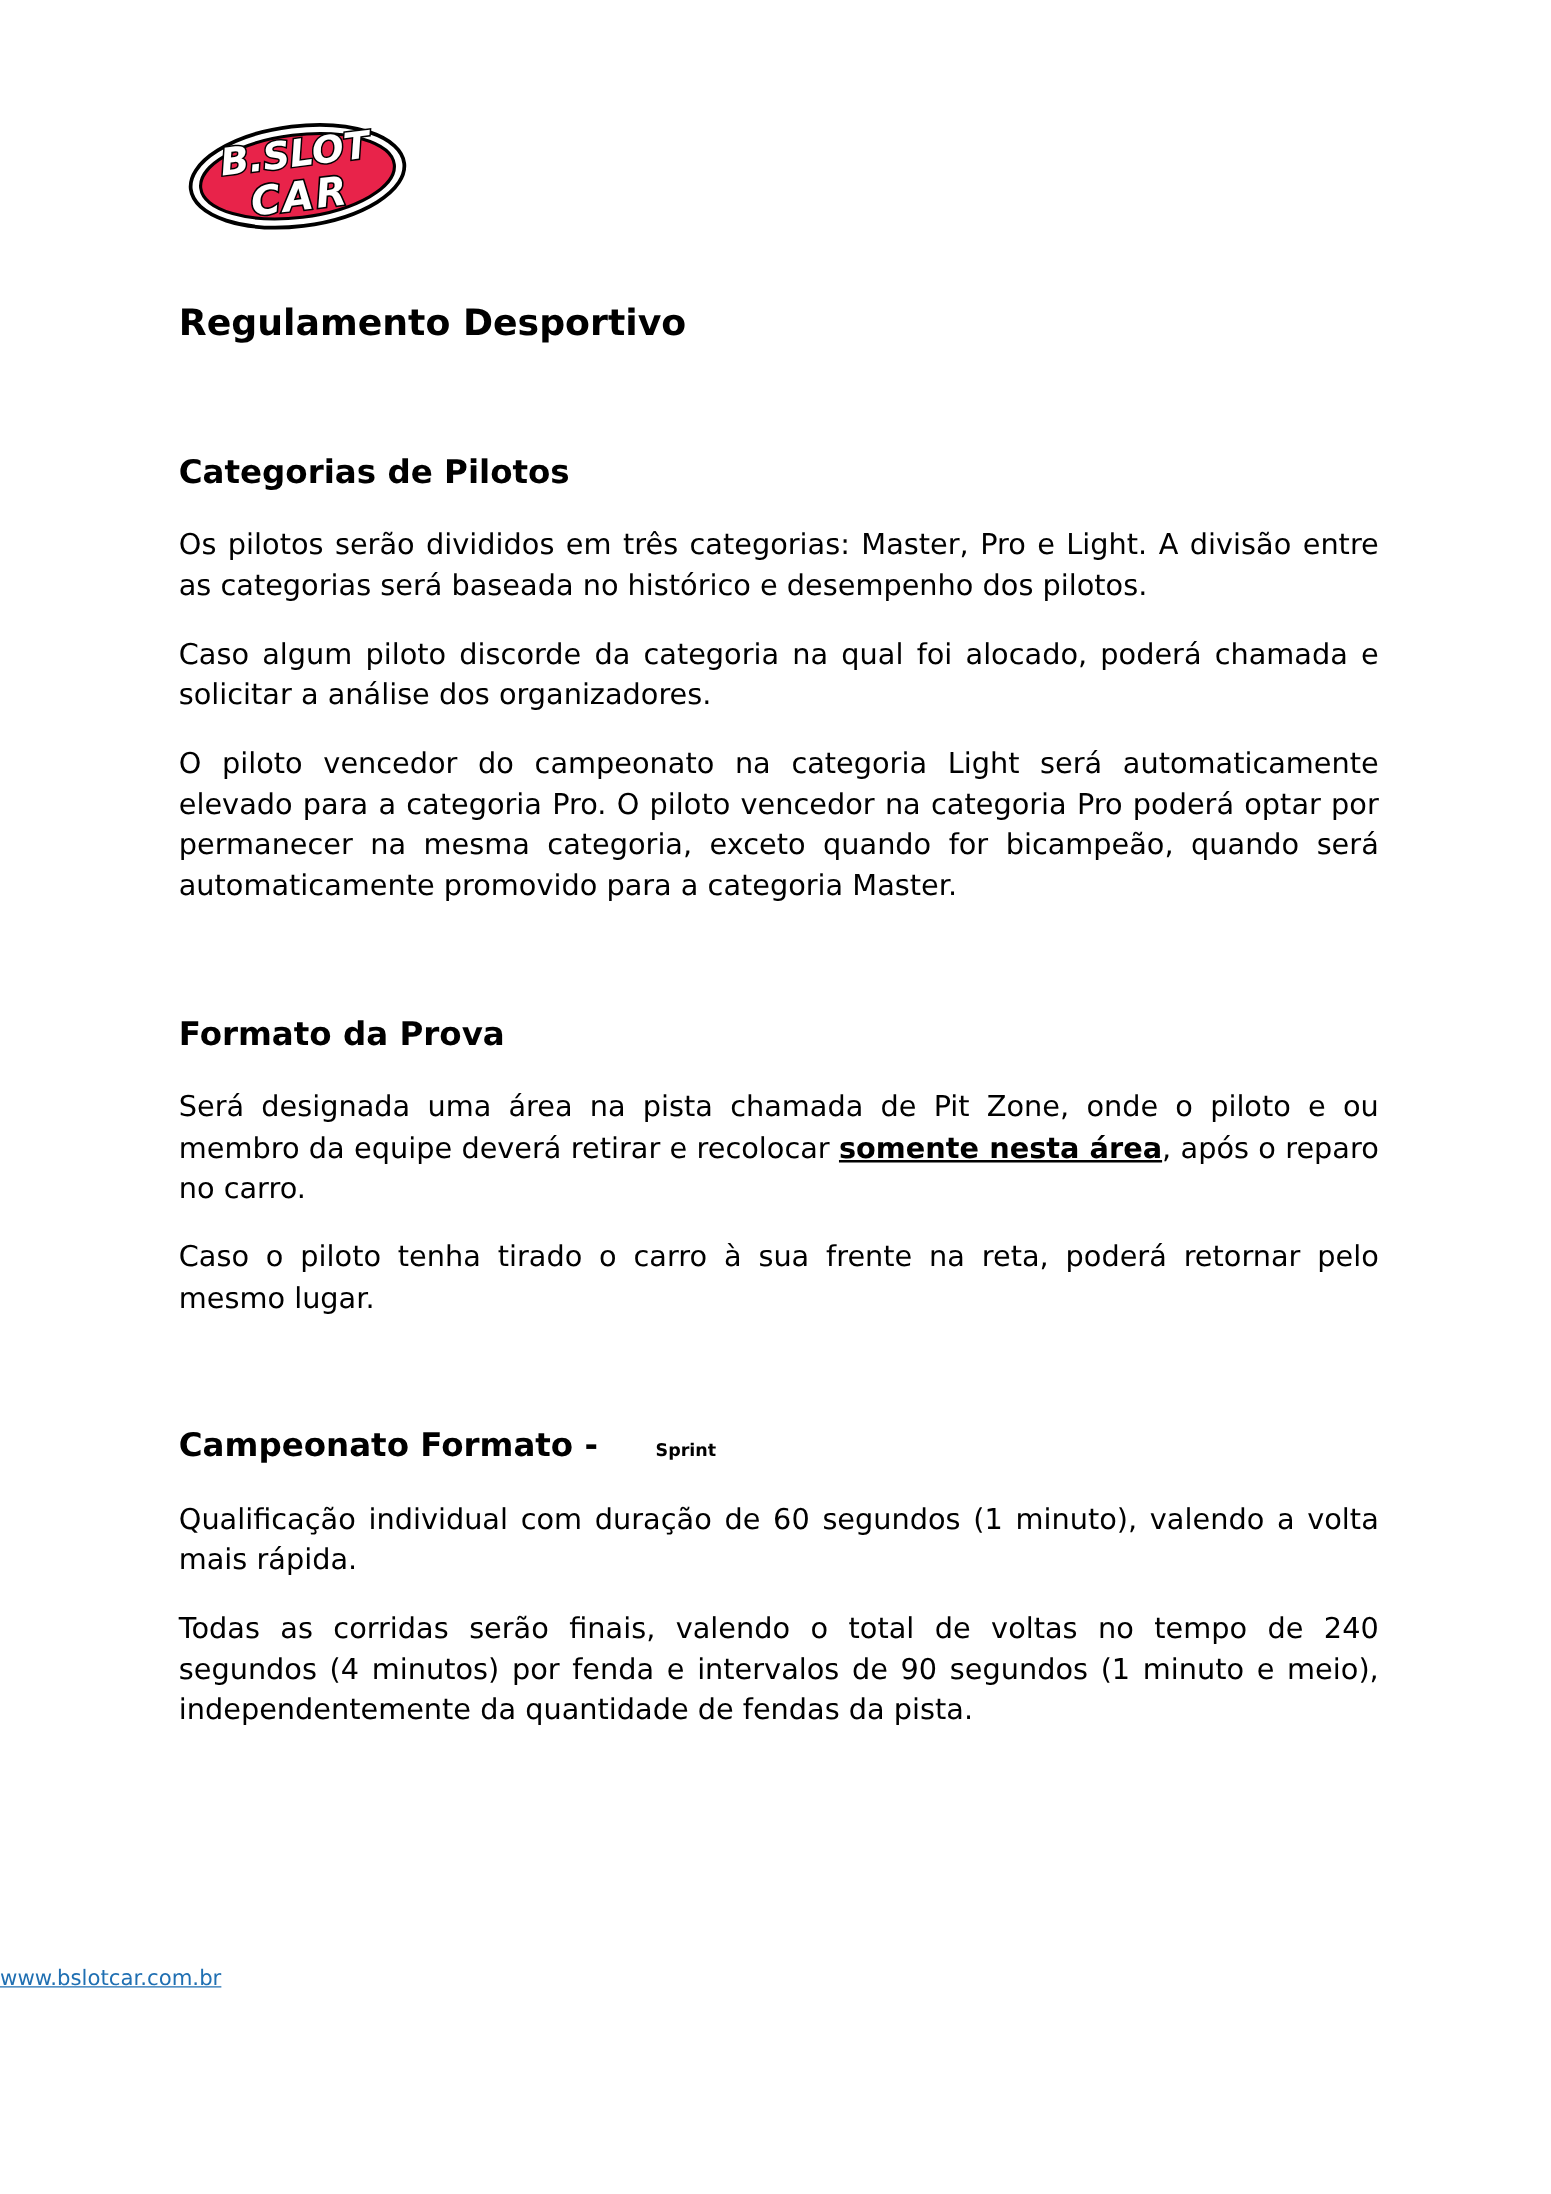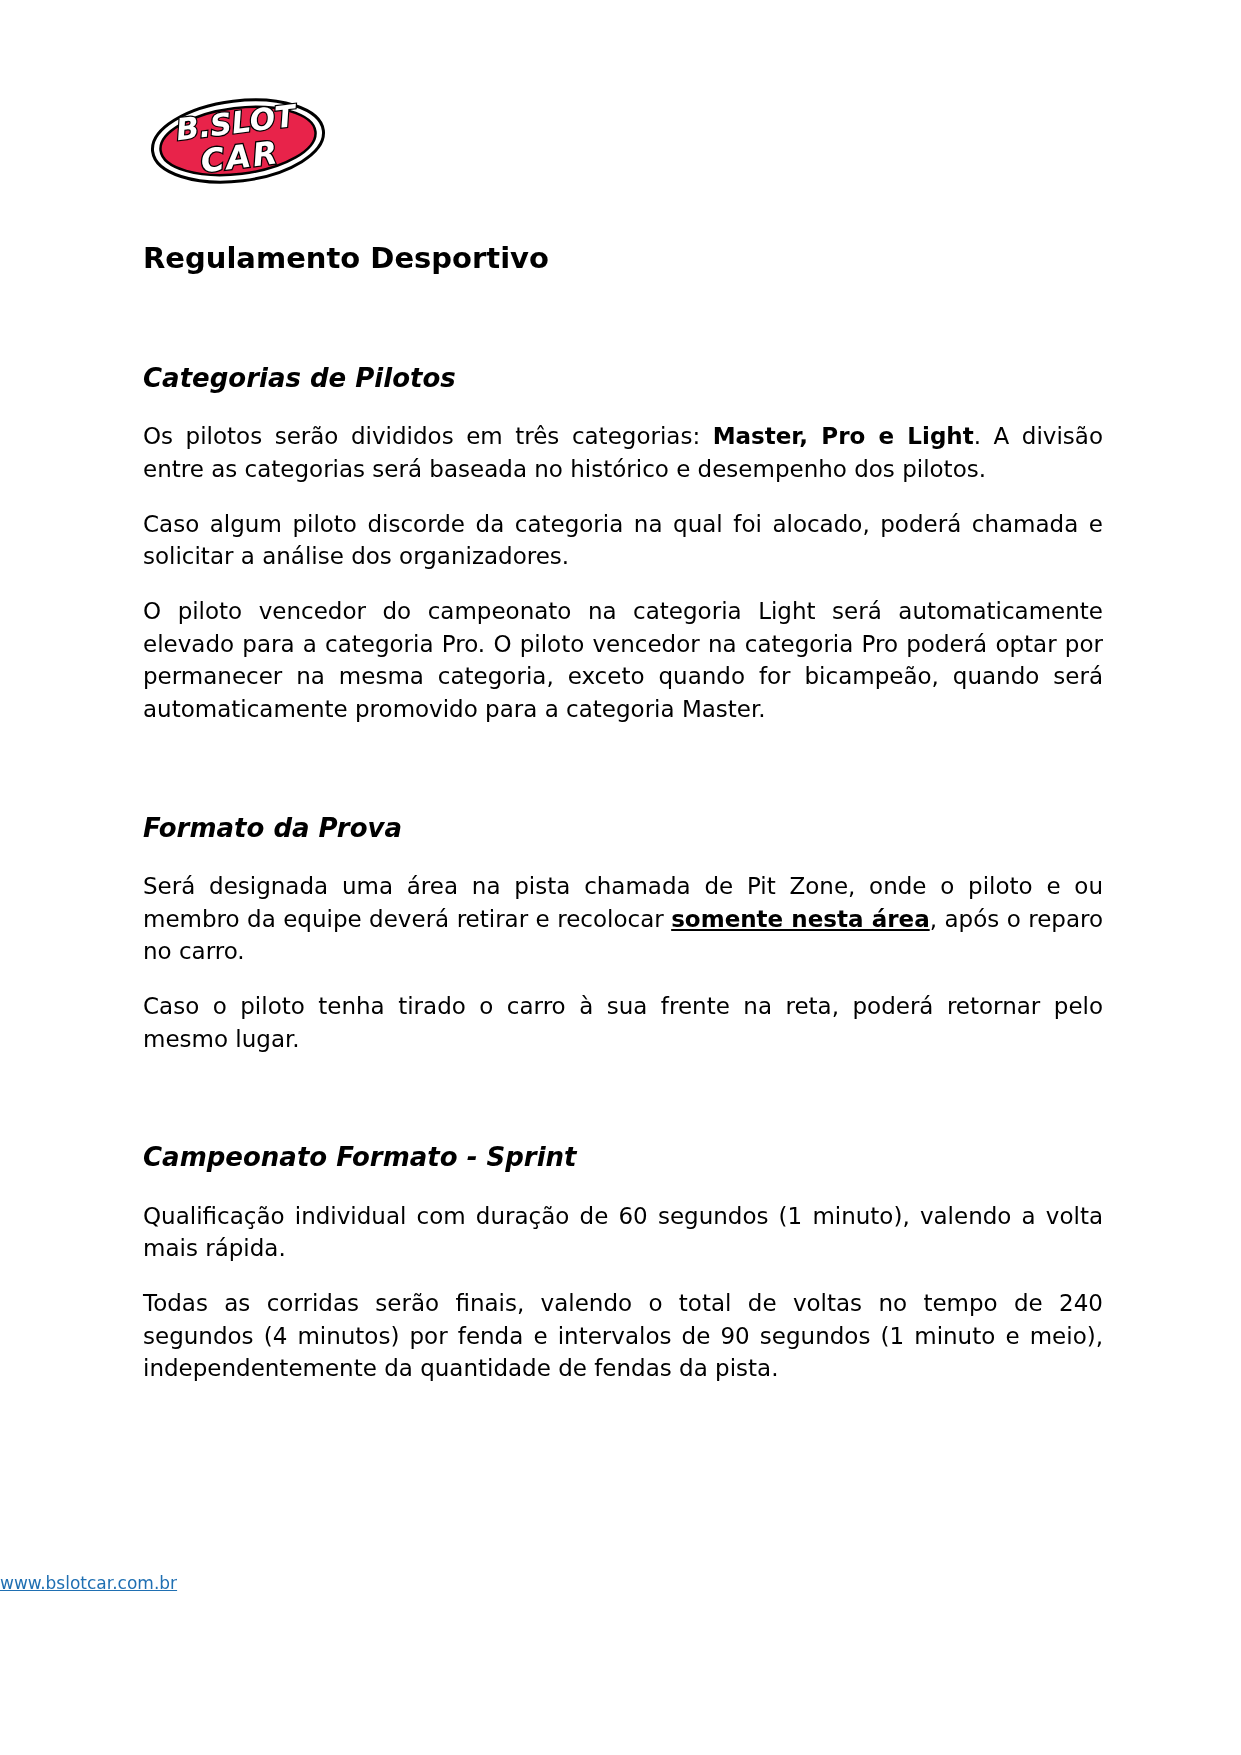--- a/index.html
+++ b/index.html
@@ -42,35 +42,35 @@
     font-weight: bold;
     letter-spacing: 0px;
     margin: 45px 0 0 0;
     line-height: 1.2;
   }
   h2.section-title {
     font-size: 26px;
     font-weight: bold;
     margin: 86px 0 0 0;
     line-height: 1.25;
-    font-style: italic;
   }
   h2.section-title .sub {
-    font-size: 26px;
+    font-size: 14px;
+    margin-left: 37px;
   }
   p.para {
     font-size: 23px;
     line-height: 1.42;
     margin: 22px 0 0 0;
     text-align: justify;
   }
   p.para.first {
     margin-top: 26px;
   }
-  b { font-weight: bold; }
+  b { font-weight: normal; }
   .ul-bold-italic {
     font-weight: bold;
     text-decoration: underline;
   }
 
   
   .footer {
     position: absolute;
     left: 0;
     right: 0;

